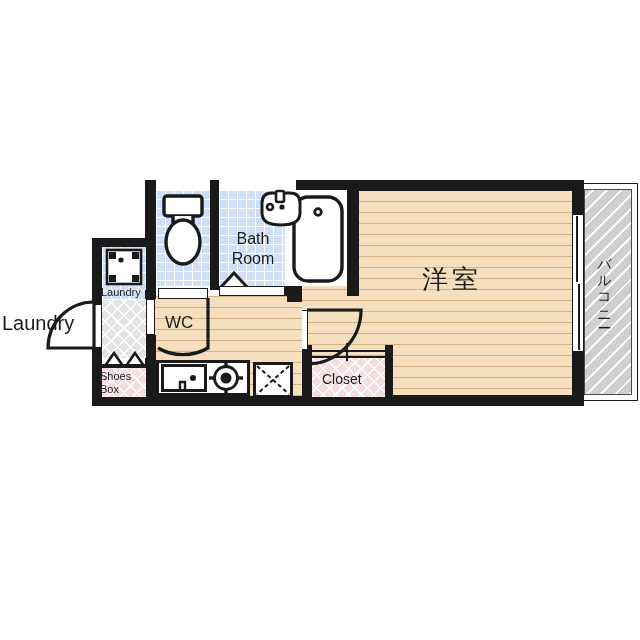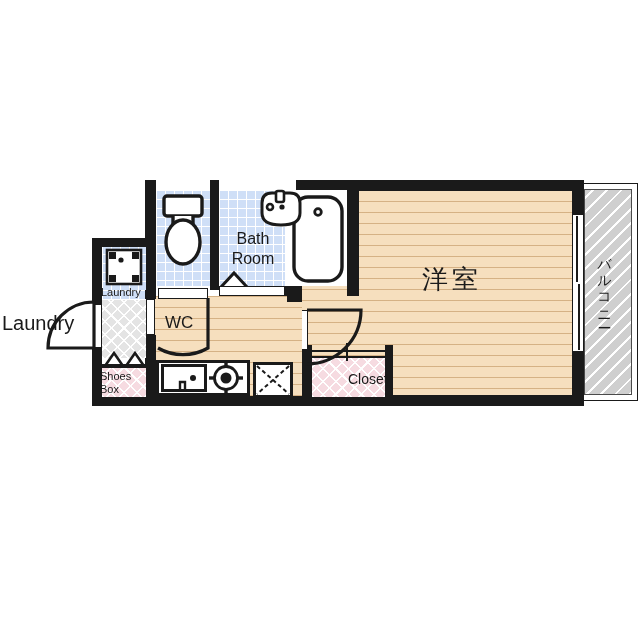--- a/index.html
+++ b/index.html
@@ -85,21 +85,21 @@
     <div>洋室</div>
   </div>
 
   <div class="abs f-pink" style="left:312px;top:357px;width:73px;height:40px;"></div>
   <div class="wall" style="left:302px;top:345px;width:10px;height:60px;"></div>
   <div class="wall" style="left:385px;top:345px;width:8px;height:60px;"></div>
 
   <div class="thin" style="left:312px;top:350px;width:75px;height:2px;"></div>
   <div class="thin" style="left:312px;top:356px;width:75px;height:2px;"></div>
   <div class="thin" style="left:346px;top:343px;width:2px;height:18px;"></div>
-  <div class="lbl lbl-closet" style="left:322px;top:372px;margin-left:26px;">Closet</div>
+  <div class="lbl lbl-closet" style="left:322px;top:372px;">Closet</div>
 
   <div class="abs f-white" style="left:297px;top:310px;width:11px;height:40px;border:1px solid #1a1a1a;"></div>
   <svg class="abs" style="left:305px;top:308px;" width="62" height="62" viewBox="0 0 62 62">
     <path d="M2 2 L56 2 A54 54 0 0 1 2 56" fill="none" stroke="#1a1a1a" stroke-width="3.2"></path>
   </svg>
 
   <div class="abs f-wood" style="left:155px;top:296px;width:147px;height:100px;"></div>
 
   <div class="wall" style="left:145px;top:396px;width:157px;height:10px;"></div>
   <div class="wall" style="left:145px;top:180px;width:11px;height:110px;"></div>

